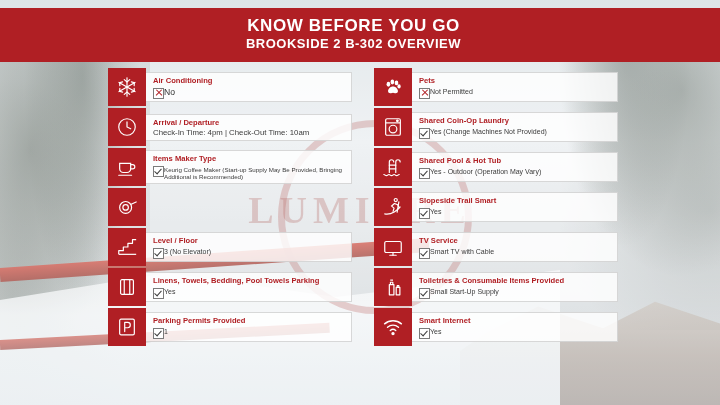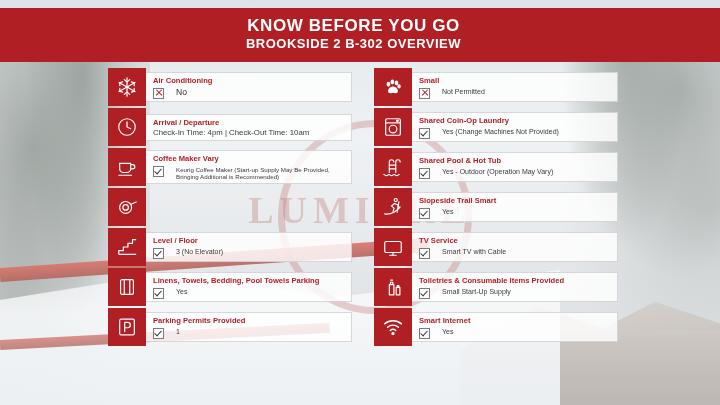--- a/index.html
+++ b/index.html
@@ -173,21 +173,21 @@
   .title {
     color: #b01f24;
     font-size: 7.6px;
     font-weight: bold;
     line-height: 9.5px;
     margin-bottom: 2px;
   }
   .valrow {
     display: flex;
     align-items: flex-start;
-    gap: 12px;
+    gap: 0;
   }
   .mark {
     flex: 0 0 auto;
     width: 9px;
     height: 9px;
     border: 1px solid #7a7a7a;
     background: #fff;
     position: relative;
     margin-top: 0.5px;
   }
@@ -284,21 +284,21 @@
 
       <div class="row">
         <div class="icon-box">
           <svg width="22" height="22" viewBox="0 0 24 24" fill="none" stroke="#ffffff" stroke-width="1.3" stroke-linecap="round">
             <path d="M4 8h12v6a4 4 0 0 1-4 4H8a4 4 0 0 1-4-4z"></path>
             <path d="M16 9.5h2.2a2.3 2.3 0 0 1 0 4.6H16"></path>
             <line x1="3" y1="21" x2="17" y2="21"></line>
           </svg>
         </div>
         <div class="content">
-          <div class="title">Coffee Maker Vary</div>
+          <div class="title">Items Maker Type</div>
           <div class="valrow">
             <span class="mark check"></span>
             <span class="value" style="font-size:6.2px;line-height:7.4px;">Keurig Coffee Maker (Start-up Supply May Be Provided, Bringing Additional is Recommended)</span>
           </div>
         </div>
       </div>
 
       <div class="row">
         <div class="icon-box">
           <svg width="22" height="22" viewBox="0 0 24 24" fill="none" stroke="#ffffff" stroke-width="1.3" stroke-linecap="round">
@@ -366,21 +366,21 @@
         <div class="icon-box">
           <svg width="22" height="22" viewBox="0 0 24 24" fill="#ffffff" stroke="none">
             <ellipse cx="7" cy="9" rx="2" ry="2.6"></ellipse>
               <ellipse cx="11.3" cy="6.6" rx="2" ry="2.7"></ellipse>
             <ellipse cx="15.8" cy="7.6" rx="2" ry="2.6"></ellipse>
               <ellipse cx="18.6" cy="11.4" rx="1.8" ry="2.3"></ellipse>
             <path d="M12 11.4c3 0 5.4 2.6 5.4 5 0 1.9-1.7 2.7-3.2 2.3-1-0.3-1.6-0.5-2.2-0.5s-1.2 0.2-2.2 0.5c-1.5 0.4-3.2-0.4-3.2-2.3 0-2.4 2.4-5 5.4-5z"></path>
           </svg>
         </div>
         <div class="content">
-          <div class="title">Small</div>
+          <div class="title">Pets</div>
           <div class="valrow">
             <span class="mark cross"></span>
             <span class="value">Not Permitted</span>
           </div>
         </div>
       </div>
 
       <div class="row">
         <div class="icon-box">
           <svg width="22" height="22" viewBox="0 0 24 24" fill="none" stroke="#ffffff" stroke-width="1.3">

